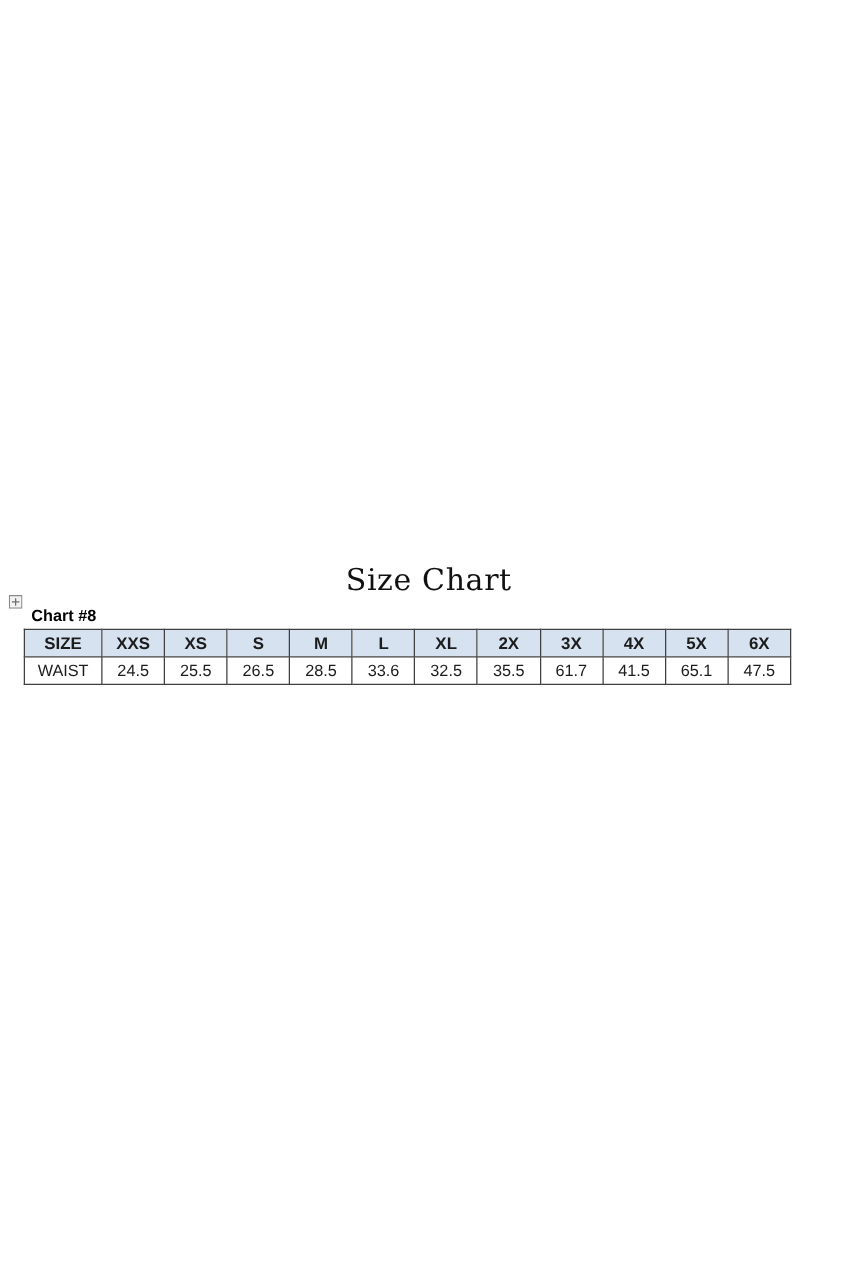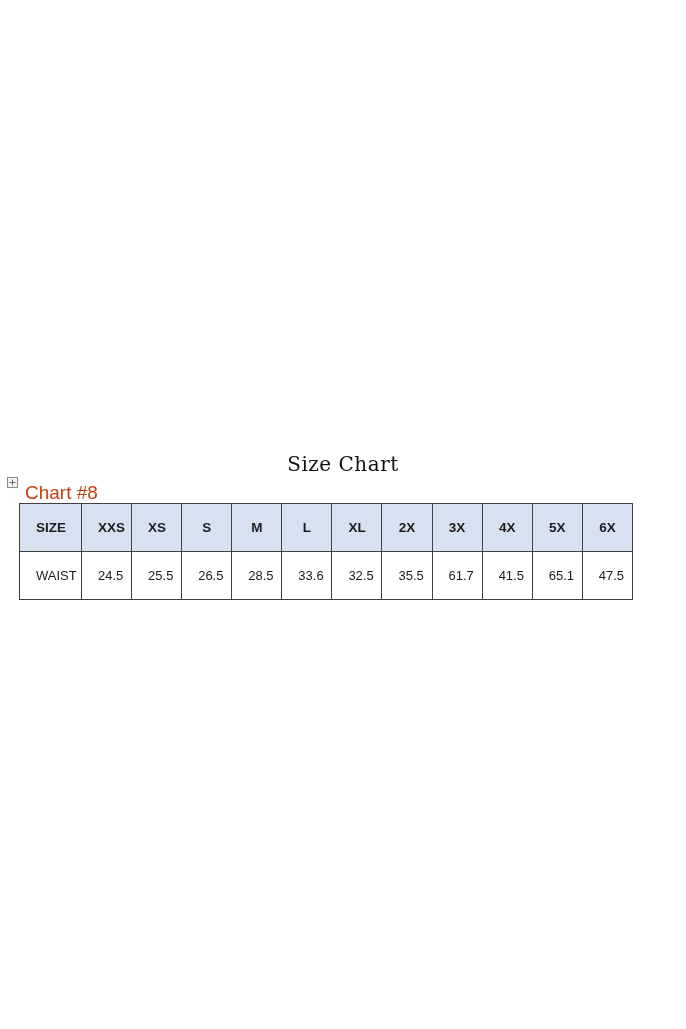--- a/index.html
+++ b/index.html
@@ -22,56 +22,56 @@
   }
   .doc-title {
     position: absolute;
     top: 449px;
     left: 0;
     width: 686px;
     margin: 0;
     text-align: center;
     font-family: "DejaVu Serif", "Liberation Serif", serif;
     font-weight: 400;
-    font-size: 20px;
+    font-size: 24px;
     line-height: 30px;
     color: #111111;
     letter-spacing: 0.5px;
   }
   .move-handle {
     position: absolute;
     top: 474px;
     left: 7px;
     width: 11px;
     height: 11px;
     display: block;
   }
   .chart-label {
     position: absolute;
     top: 484px;
     left: 25px;
-    font-size: 19px;
-    font-weight: normal;
-    color: #c2410c;
+    font-size: 13px;
+    font-weight: bold;
+    color: #000000;
     line-height: 17px;
   }
   .size-table {
     position: absolute;
     top: 503px;
     left: 19px;
     width: 614px;
     border-collapse: collapse;
     table-layout: fixed;
     font-size: 13px;
   }
   .size-table th, .size-table td {
     border: 1px solid var(--border-color);
     text-align: center;
     vertical-align: middle;
-    padding: 16px;
+    padding: 3px;
     overflow: hidden;
     white-space: nowrap;
     color: var(--text-color);
   }
   .size-table thead th {
     background: var(--header-bg);
     font-weight: bold;
     height: 21px;
     font-size: 13.5px;
   }

